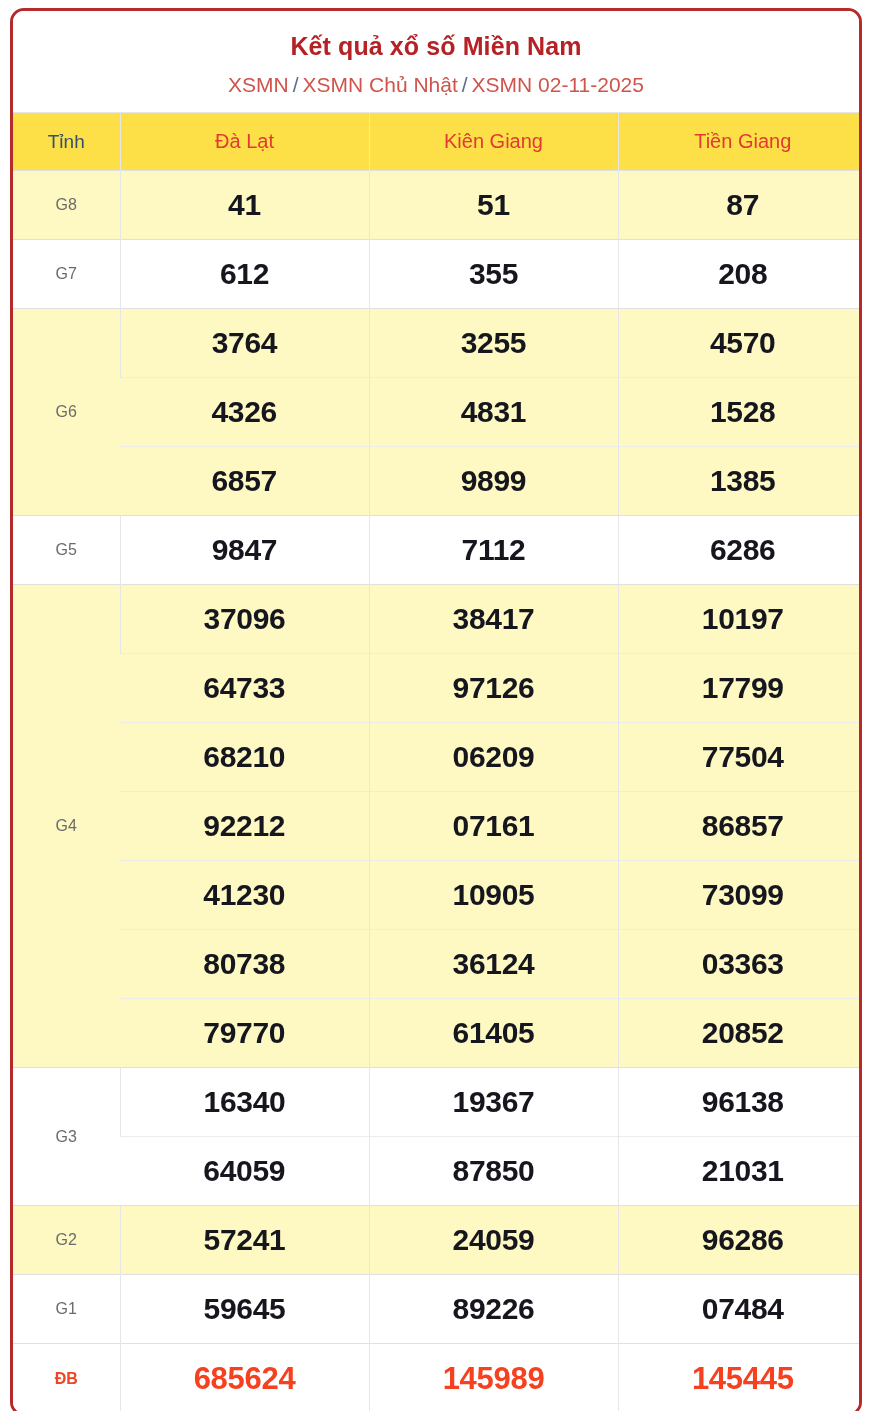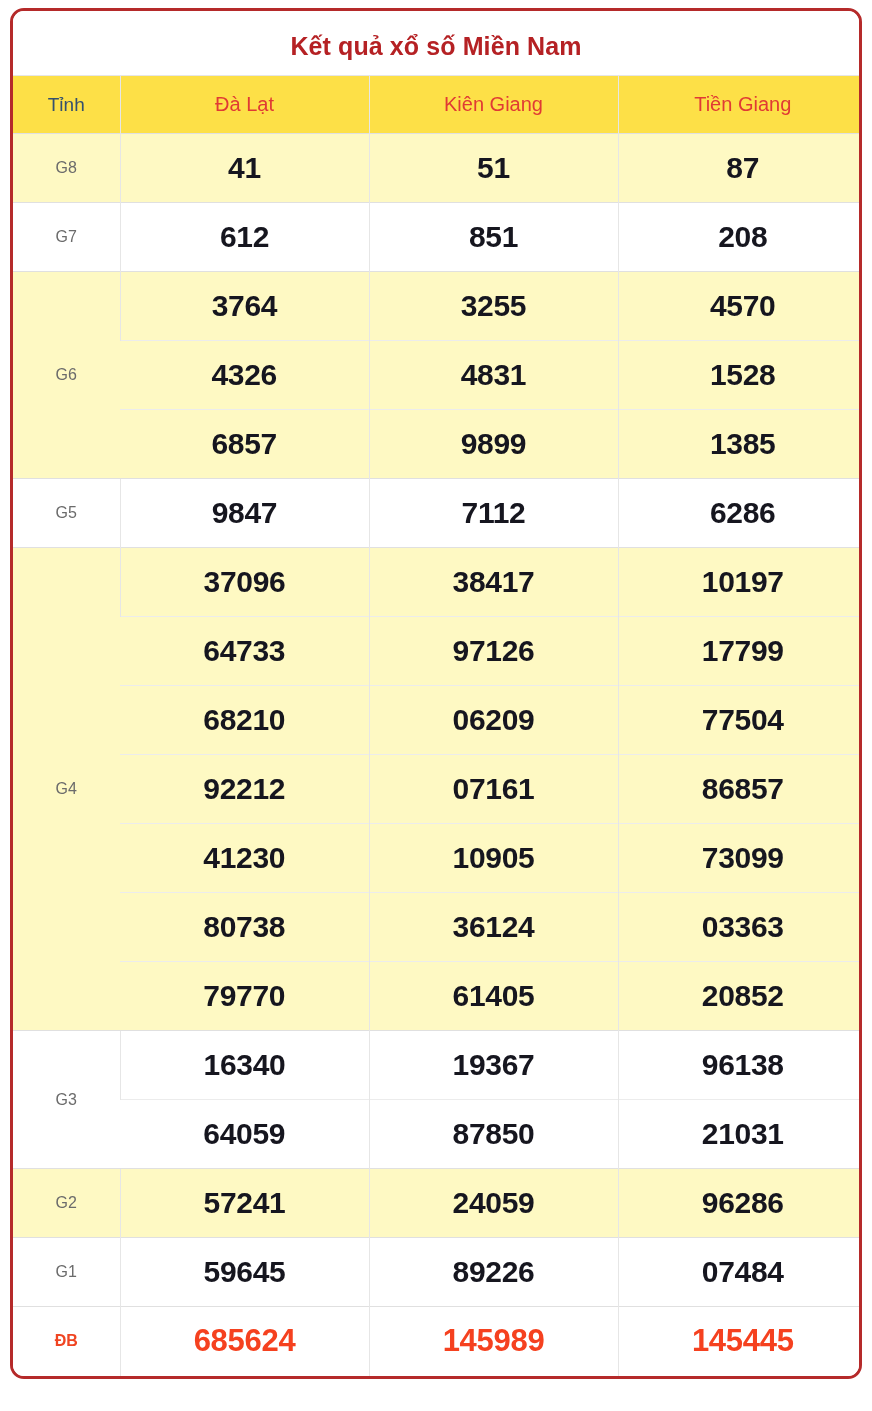--- a/index.html
+++ b/index.html
@@ -137,20 +137,23 @@
 </head>
 <body>
 
 <div class="page">
 
   <div class="result-card">
 
     <div class="card-header">
       <div class="main-title">Kết quả xổ số Miền Nam</div>
 
+      <div class="breadcrumb">
+        <span class="crumb">XSMN</span><span class="sep">/</span><span class="crumb">XSMN Chủ Nhật</span><span class="sep">/</span><span class="crumb">XSMN 02-11-2025</span>
+      </div>
     </div>
 
     <table class="lottery-table">
       <colgroup>
         <col class="c-tinh">
           <col class="c-prov">
           <col class="c-prov">
           <col class="c-prov">
       </colgroup>
       <thead>
@@ -164,21 +167,21 @@
       <tbody id="table-body">
           <tr class="shade grp-start">
             <td class="prize-label" rowspan="1">G8</td>
             <td class="num">41</td>
             <td class="num">51</td>
             <td class="num">87</td>
           </tr>
           <tr class="plain grp-start">
             <td class="prize-label" rowspan="1">G7</td>
             <td class="num">612</td>
-            <td class="num">851</td>
+            <td class="num">355</td>
             <td class="num">208</td>
           </tr>
           <tr class="shade grp-start">
             <td class="prize-label" rowspan="3">G6</td>
             <td class="num">3764</td>
             <td class="num">3255</td>
             <td class="num">4570</td>
           </tr>
           <tr class="shade sub">
             <td class="num">4326</td>

